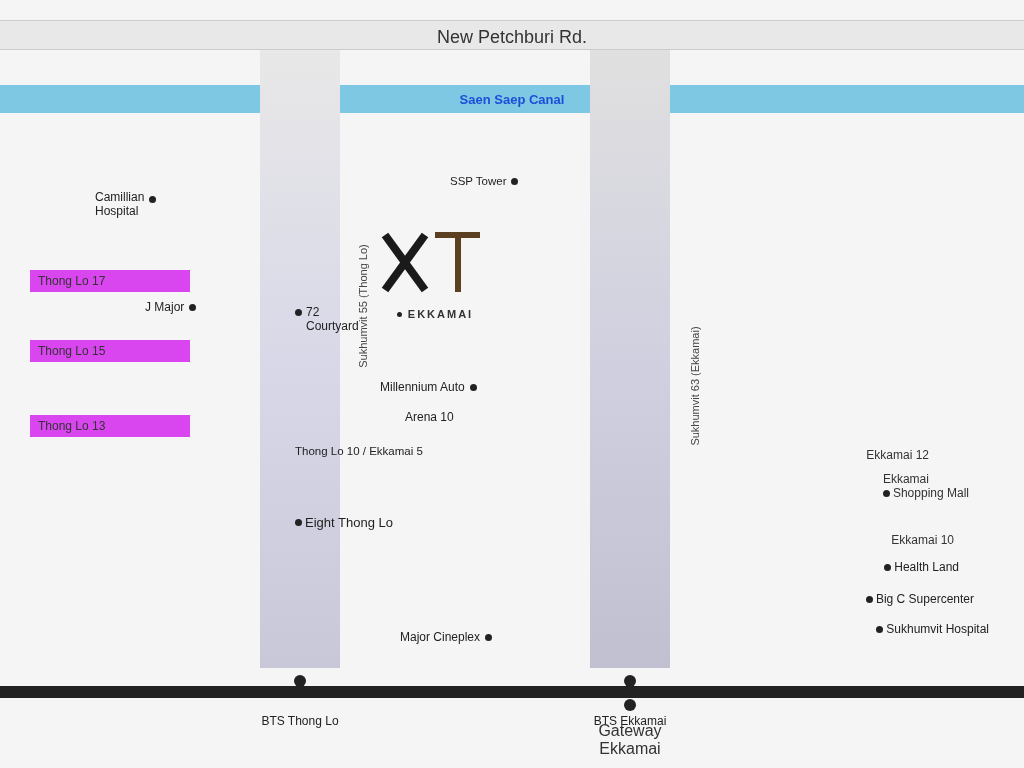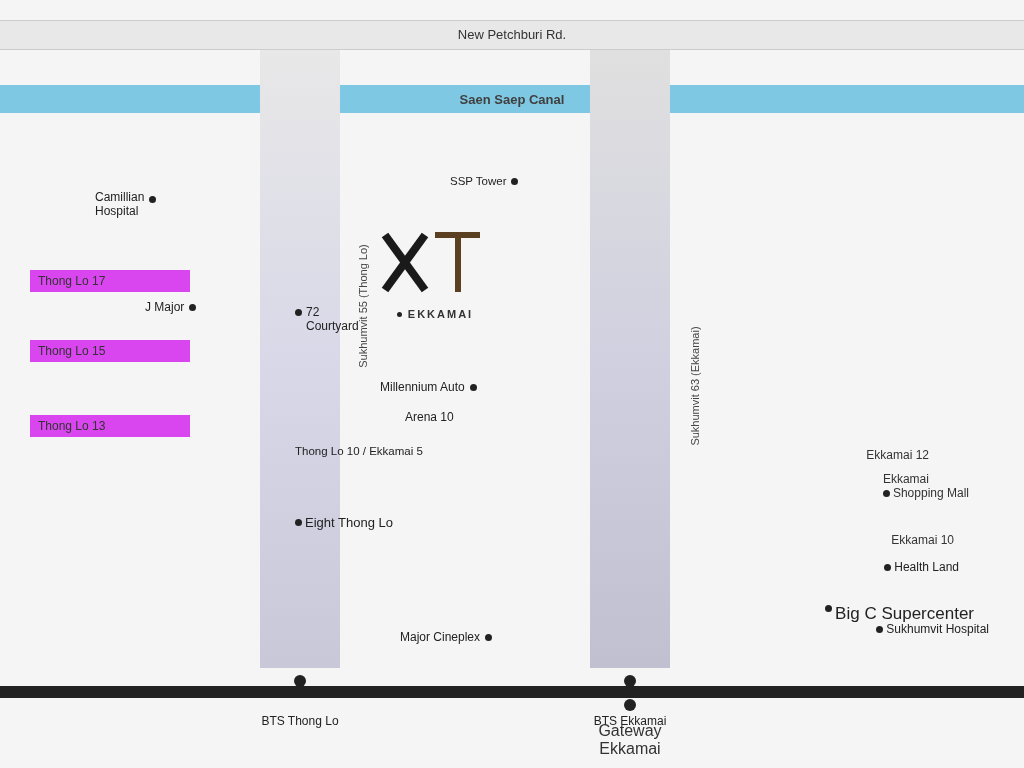--- a/index.html
+++ b/index.html
@@ -41,21 +41,21 @@
       left: 0;
       right: 0;
       height: 28px;
       background: #7ec8e3;
       display: flex;
       align-items: center;
       justify-content: center;
     }
 
     .canal-text {
-      color: #404040;
+      color: #1d4ed8;
       font-size: 13px;
       font-weight: bold;
     }
 
     
     .road-thong-lo {
       position: absolute;
       top: 50px;
       bottom: 100px;
       left: 260px;
@@ -154,21 +154,21 @@
       align-items: center;
       gap: 3px;
     }
 
     .new-petchburi-text {
       position: absolute;
       top: 27px;
       left: 0;
       right: 0;
       text-align: center;
-      font-size: 13px;
+      font-size: 18px;
       color: #333;
     }
 
     .charn-issara-text {
       position: absolute;
       top: 58px;
       left: 0;
       right: 0;
       text-align: center;
       font-size: 12px;
@@ -310,21 +310,21 @@
 
   <div style="position:absolute; top:533px; right:70px; font-size:12px; color:#333;">Ekkamai 10</div>
 
   <div class="location-label" style="top:560px; right:65px;">
     <span class="dot"></span>
     <span style="font-size:12px;">Health Land</span>
   </div>
 
   <div class="location-label" style="top:592px; right:50px;">
     <span class="dot"></span>
-    <span style="font-size:17px;margin-top:12px;">Big C Supercenter</span>
+    <span style="font-size:12px;">Big C Supercenter</span>
   </div>
 
   <div class="location-label" style="top:622px; right:35px;">
     <span class="dot"></span>
     <span style="font-size:12px;">Sukhumvit Hospital</span>
   </div>
 
   <div class="bts-marker" style="left:300px;"></div>
 
   <div class="bts-marker" style="left:630px;"></div>

